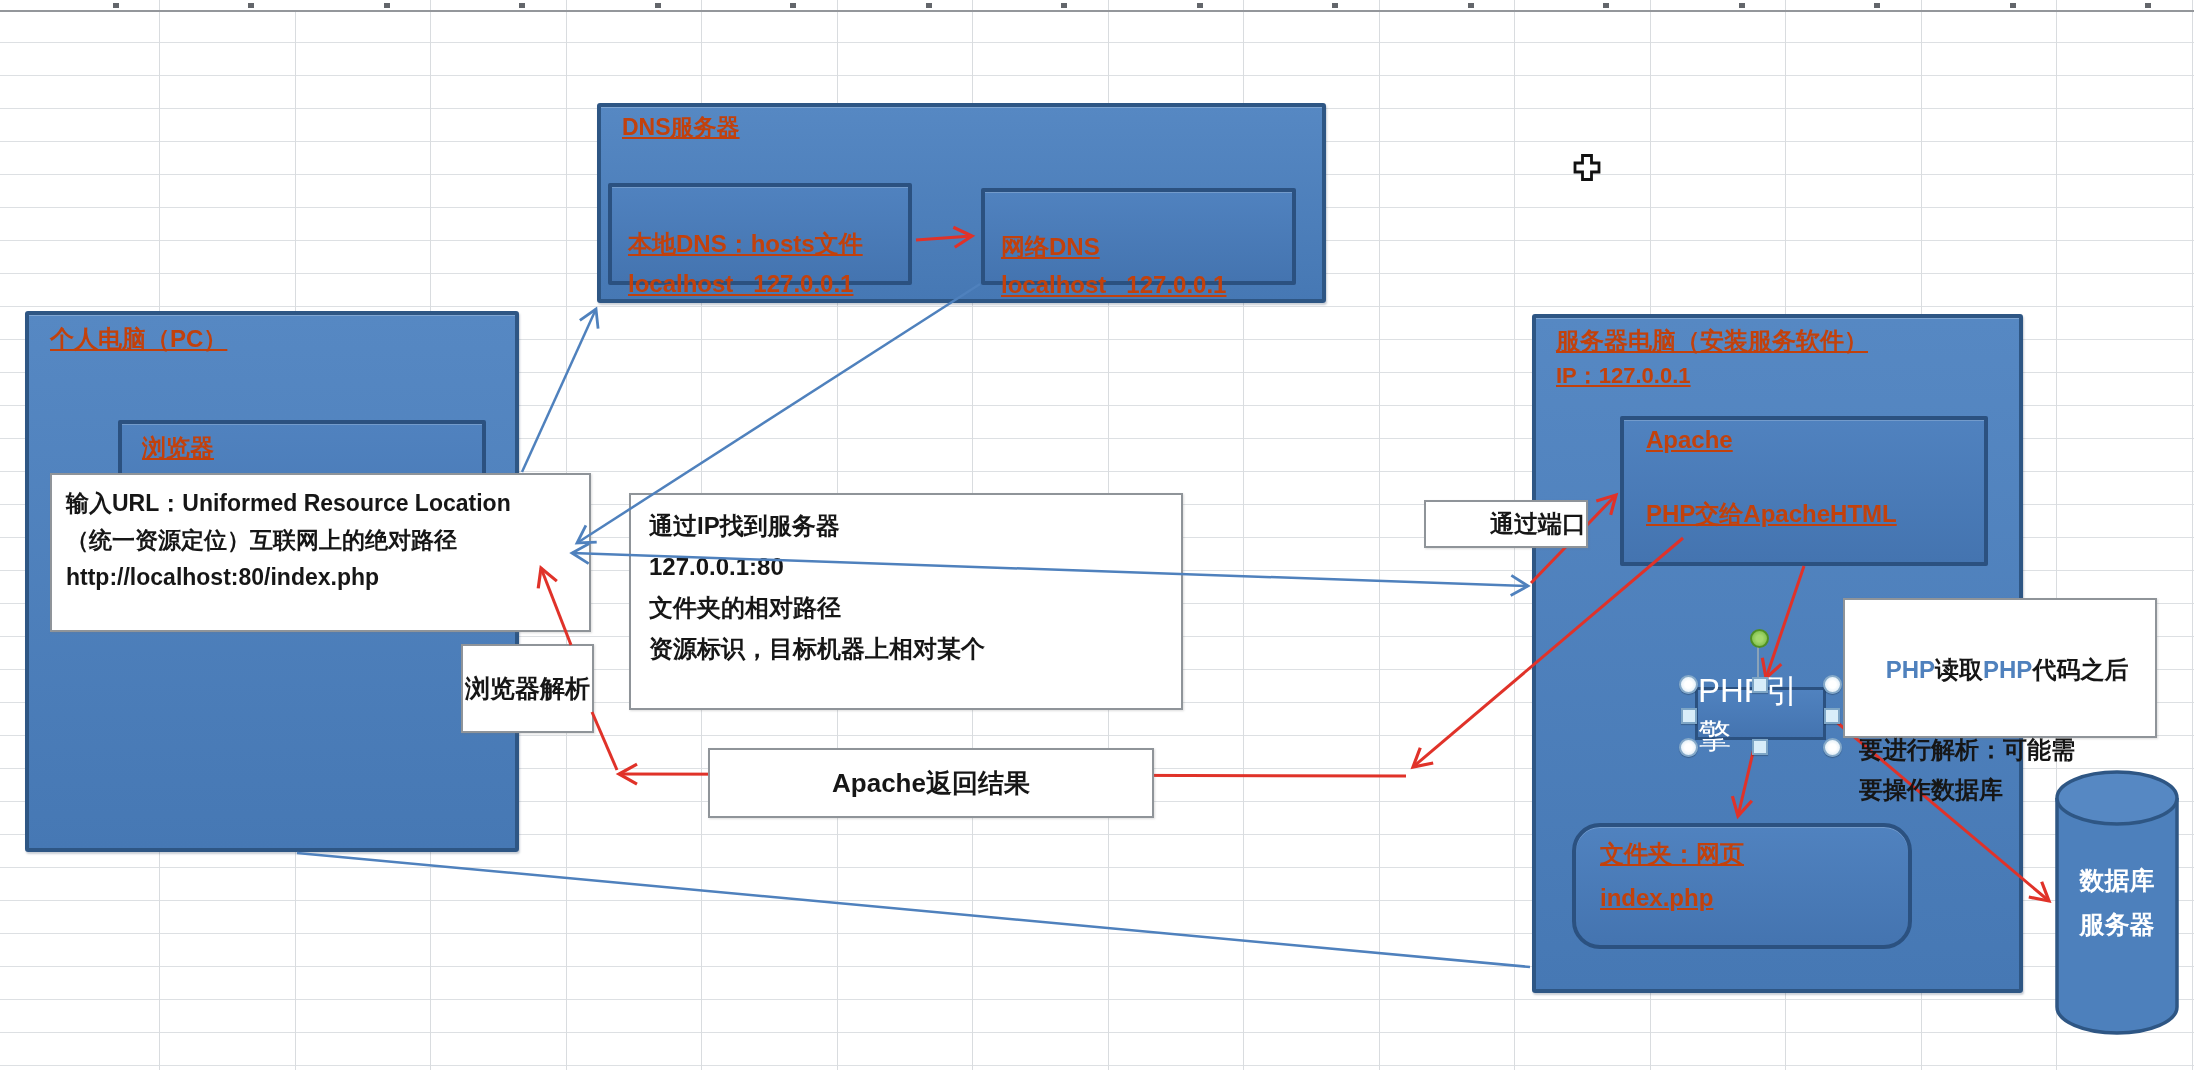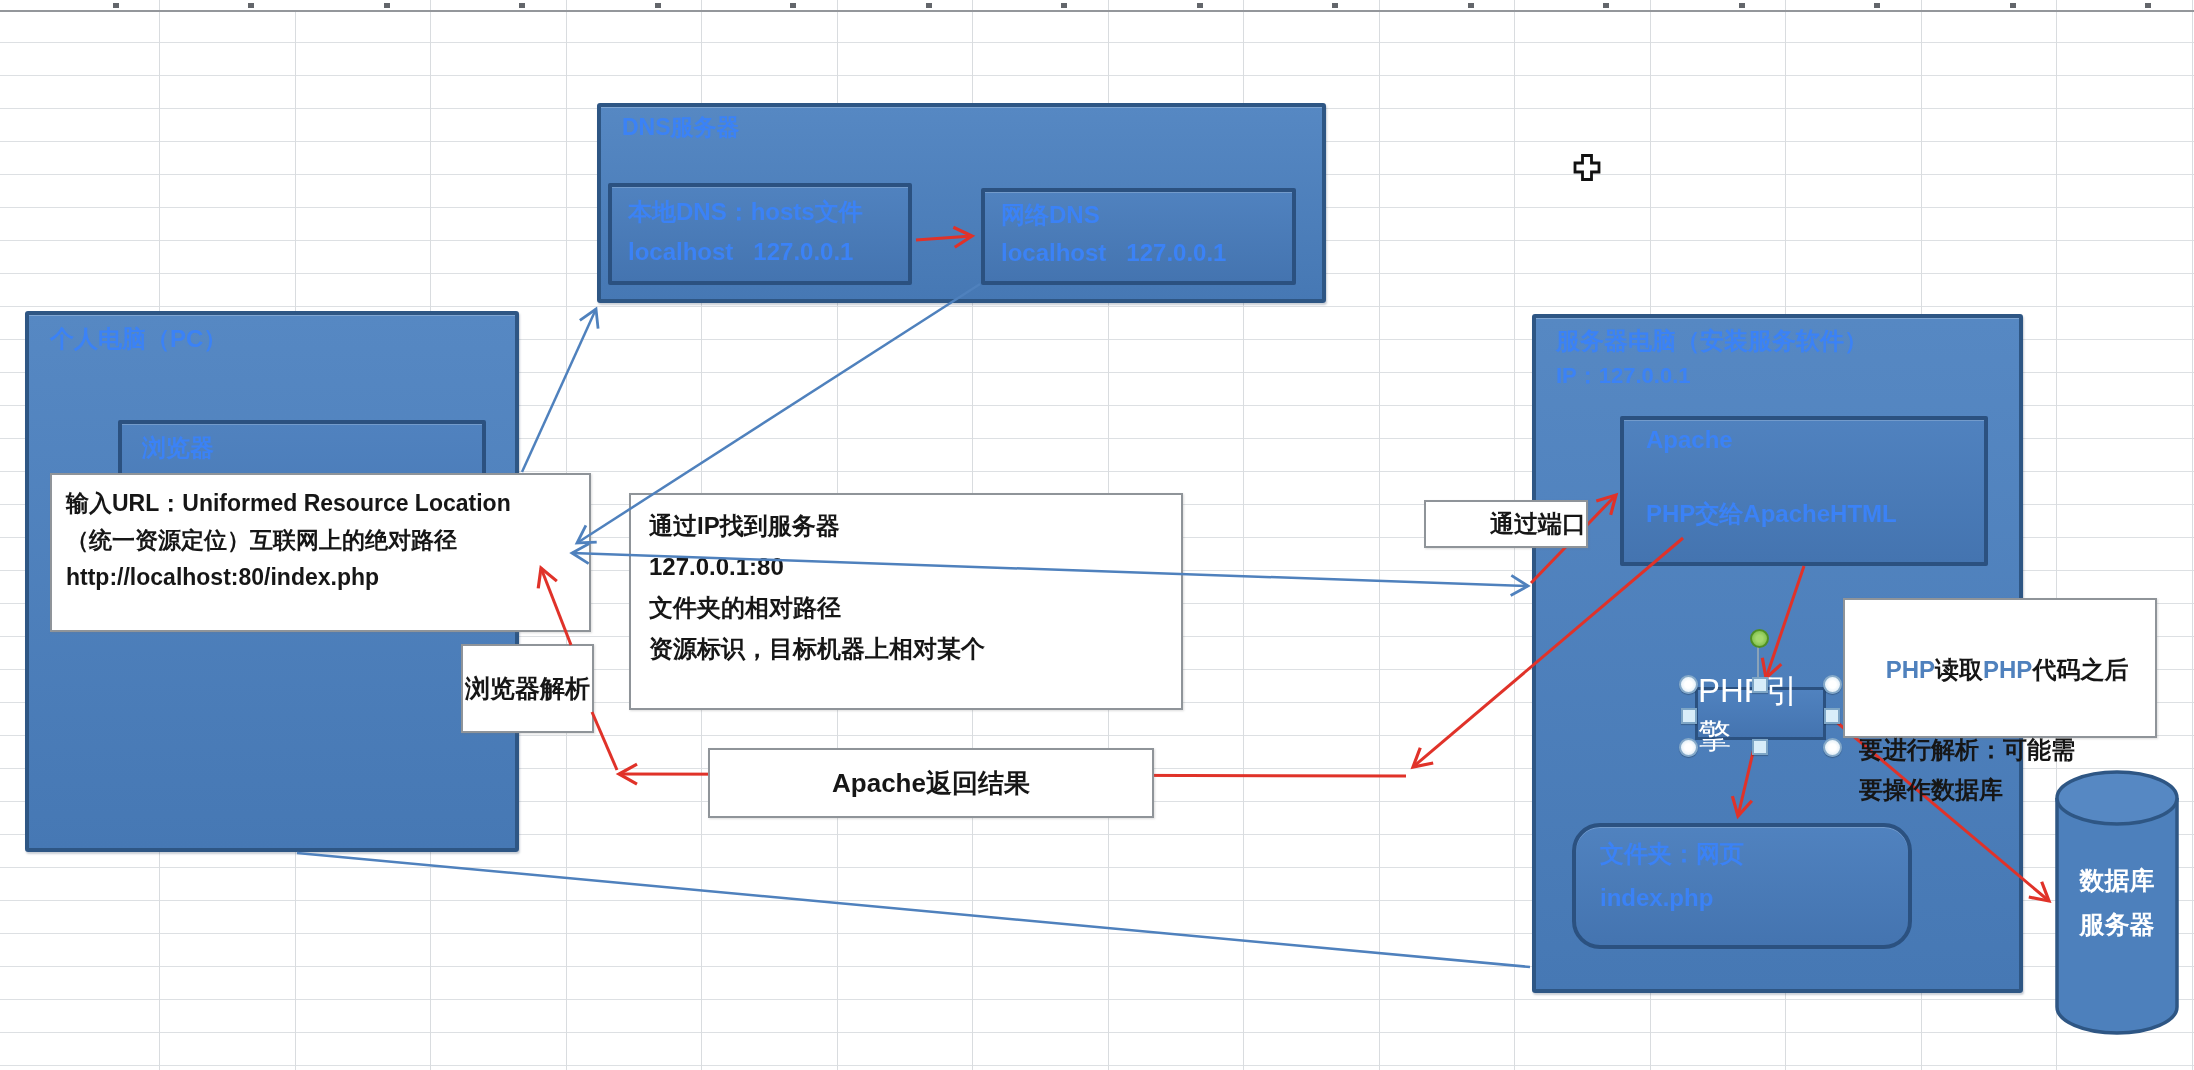--- a/index.html
+++ b/index.html
@@ -6,21 +6,21 @@
   body{
     width:2194px;height:1070px;position:relative;overflow:hidden;
     font-family:"Liberation Sans","DejaVu Sans",sans-serif;
     background-color:#ffffff;
     background-image:
       repeating-linear-gradient(90deg, transparent 0px, transparent 134.5px, #d9dcdf 134.5px, #d9dcdf 135.5px),
       repeating-linear-gradient(180deg, transparent 0px, transparent 32px, #dde0e3 32px, #dde0e3 33px);
     background-position:25px 0, 0 10px;
   }
   .abs{position:absolute;}
-  .ws{white-space:pre;}
+  .ws{white-space:pre;margin-top:32px;}
 
   
   #col-header{
     left:0;top:0;width:2194px;height:10px;z-index:2;
     background:linear-gradient(#eef0f2,#c9cdd2);
     border-bottom:2px solid #94979b;
     background-image:repeating-linear-gradient(90deg, transparent 0 134.5px, #ffffff 134.5px 136px);
     background-position:25px 0;
   }
   #col-header .marks{
@@ -35,21 +35,21 @@
     border:4px solid #2e5684;border-radius:3px;
     box-shadow:inset 0 1px 0 rgba(255,255,255,.25), 1px 2px 2px rgba(40,60,90,.25);
     z-index:3;
   }
   .blueboxinner{
     background:linear-gradient(#5082bf,#4474b0);
     border:4px solid #2b5180;border-radius:2px;
     box-shadow:inset 0 1px 0 rgba(255,255,255,.2);
     z-index:3;
   }
-  .bluetitle{color:#3b82f6;font-weight:bold;z-index:4;}
+  .bluetitle{color:#c2410c;font-weight:bold;z-index:4;text-decoration:underline;}
 
   #dns-box{left:597px;top:103px;width:721px;height:192px;}
   #dns-title{left:622px;top:112px;font-size:23px;}
   #dns-local-box{left:608px;top:183px;width:296px;height:94px;}
   #dns-local-l1{left:628px;top:196px;font-size:24px;}
   #dns-local-l2{left:628px;top:238px;font-size:24px;}
   #dns-net-box{left:981px;top:188px;width:307px;height:89px;}
   #dns-net-l1{left:1001px;top:199px;font-size:24px;}
   #dns-net-l2{left:1001px;top:239px;font-size:24px;}
 

